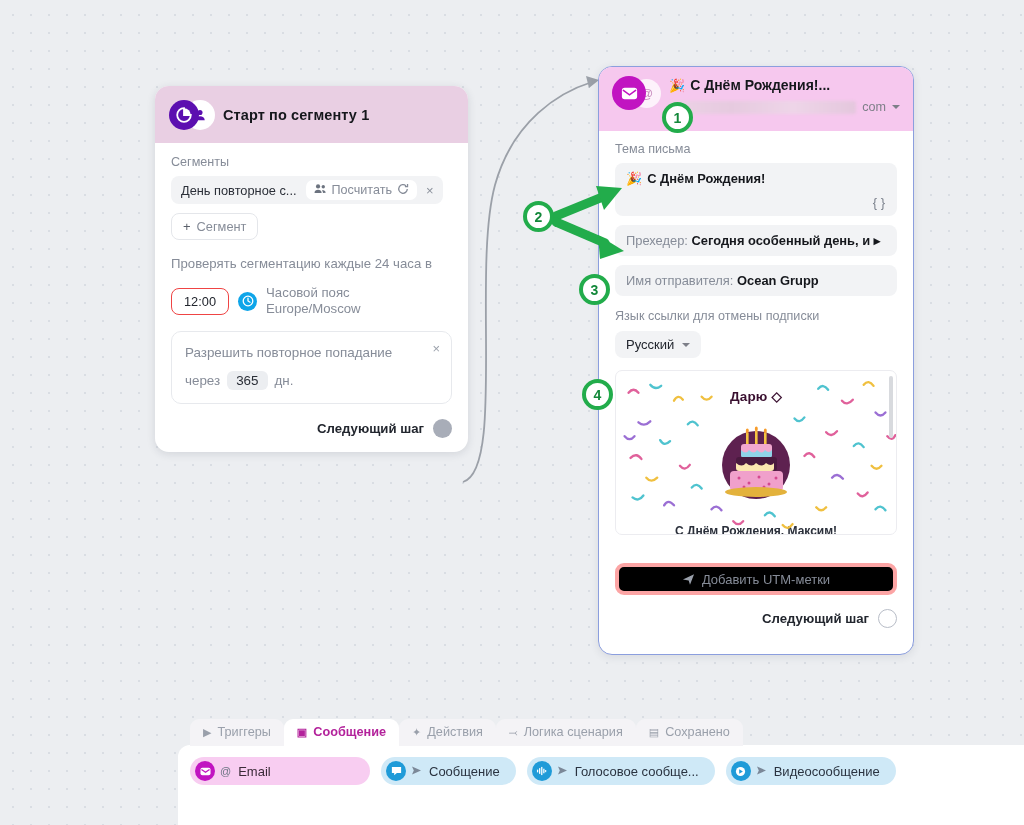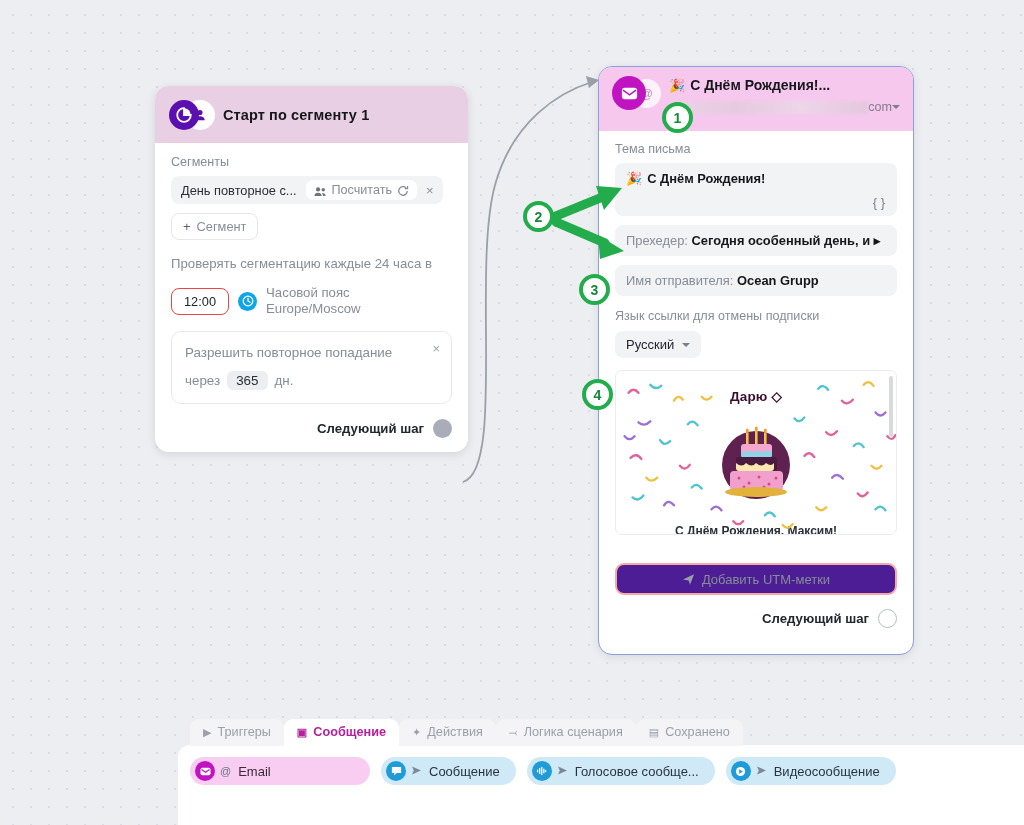--- a/index.html
+++ b/index.html
@@ -51,21 +51,21 @@
   #start-card .card-body { padding: 12px 16px 14px 16px; }
   .field-label { font-size: 12.6px; color: #868c98; margin-bottom: 7px; }
 
   .seg-chip {
     display: inline-flex; align-items: center; gap: 0;
     background: #f2f3f5; border-radius: 8px;
     padding: 4px 5px 4px 10px; max-width: 100%;
   }
   .seg-chip-name { font-size: 12.8px; color: #2b2f38; white-space: nowrap; }
   .seg-count {
-    display: inline-flex; align-items: flex-end; gap: 5px;
+    display: inline-flex; align-items: flex-start; gap: 5px;
     background: #ffffff; border-radius: 7px;
     padding: 3px 8px; margin-left: 9px;
     font-size: 12.6px; color: #868c98;
   }
   .seg-x { font-size: 13px; color: #8b919c; padding: 0 4px 0 9px; cursor: pointer; }
 
   .add-seg {
     display: inline-flex; align-items: center; gap: 6px;
     border: 1px solid #e4e6ea; border-radius: 8px;
     background: #fff; padding: 5px 11px; margin-top: 9px;
@@ -111,21 +111,21 @@
     height: 64px;
     display: flex; align-items: flex-start; gap: 7px;
   }
   .ic-magenta { left: 0; width: 34px; height: 34px; background: #c114c1; z-index: 2; }
   .ic-at { left: 20px; width: 29px; height: 29px; top: 3px; background: #fdf2fb; z-index: 1;
            font-size: 13px; color: #c98fc0; }
   .email-head-txt { flex: 1; min-width: 0; padding-top: 1px; }
   .email-title { font-size: 14px; font-weight: 700; color: #15171c;
                  white-space: nowrap; overflow: hidden; text-overflow: ellipsis; }
   .email-addr-row { display: flex; align-items: center; justify-content: flex-end;
-                    margin-top: 7px; }
+                    gap: 6px; margin-top: 7px; }
   .redact-bar { flex: 1; height: 13px; border-radius: 3px;
                 background: linear-gradient(90deg,#edd2e6,#e6cadf,#eed5e8,#e4c7dd); filter: blur(1.4px); }
   .addr-tld { font-size: 12.6px; color: #7d7f88; }
   .caret { width: 0; height: 0; border-left: 4px solid transparent; border-right: 4px solid transparent;
            border-top: 4.5px solid #7d7f88; }
 
   #email-card .card-body { padding: 11px 16px 16px 16px; position: relative; }
 
   .ro-field {
     background: #f2f3f5; border-radius: 8px; margin-bottom: 9px;
@@ -154,22 +154,22 @@
   .preview-inner { position: absolute; inset: 0; }
   .pv-brand { position: absolute; top: 17px; left: 0; right: 0; text-align: center;
               font-size: 13.5px; font-weight: 700; color: #3a1030; letter-spacing: .2px; }
   .pv-cake { position: absolute; left: 50%; top: 52px; transform: translateX(-50%); }
   .pv-caption { position: absolute; left: 0; right: 0; bottom: -4px; text-align: center;
                 font-size: 12px; font-weight: 700; color: #2a2f3a; white-space: nowrap; }
   .pv-scroll { position: absolute; top: 5px; right: 3px; width: 4px; height: 62px;
                border-radius: 3px; background: #d8dade; }
 
   .utm-btn {
-    margin: 12px 16px 0 16px; border: 2px solid #fca5a5; border-radius: 9px;
-    background: #4c1d95; height: 32px;
+    margin: 12px 16px 0 16px; border: 4px solid #fca5a5; border-radius: 9px;
+    background: #000000; height: 32px;
     display: flex; align-items: center; justify-content: center; gap: 7px;
     font-size: 13px; color: #868c98;
   }
   .email-next { display: flex; align-items: center; justify-content: flex-end;
                 gap: 9px; margin: 14px 16px 0 0; }
 
   
   .marker {
     position: absolute; width: 31px; height: 31px; border-radius: 50%;
     background: #ffffff; border: 4px solid #22ac4b;

